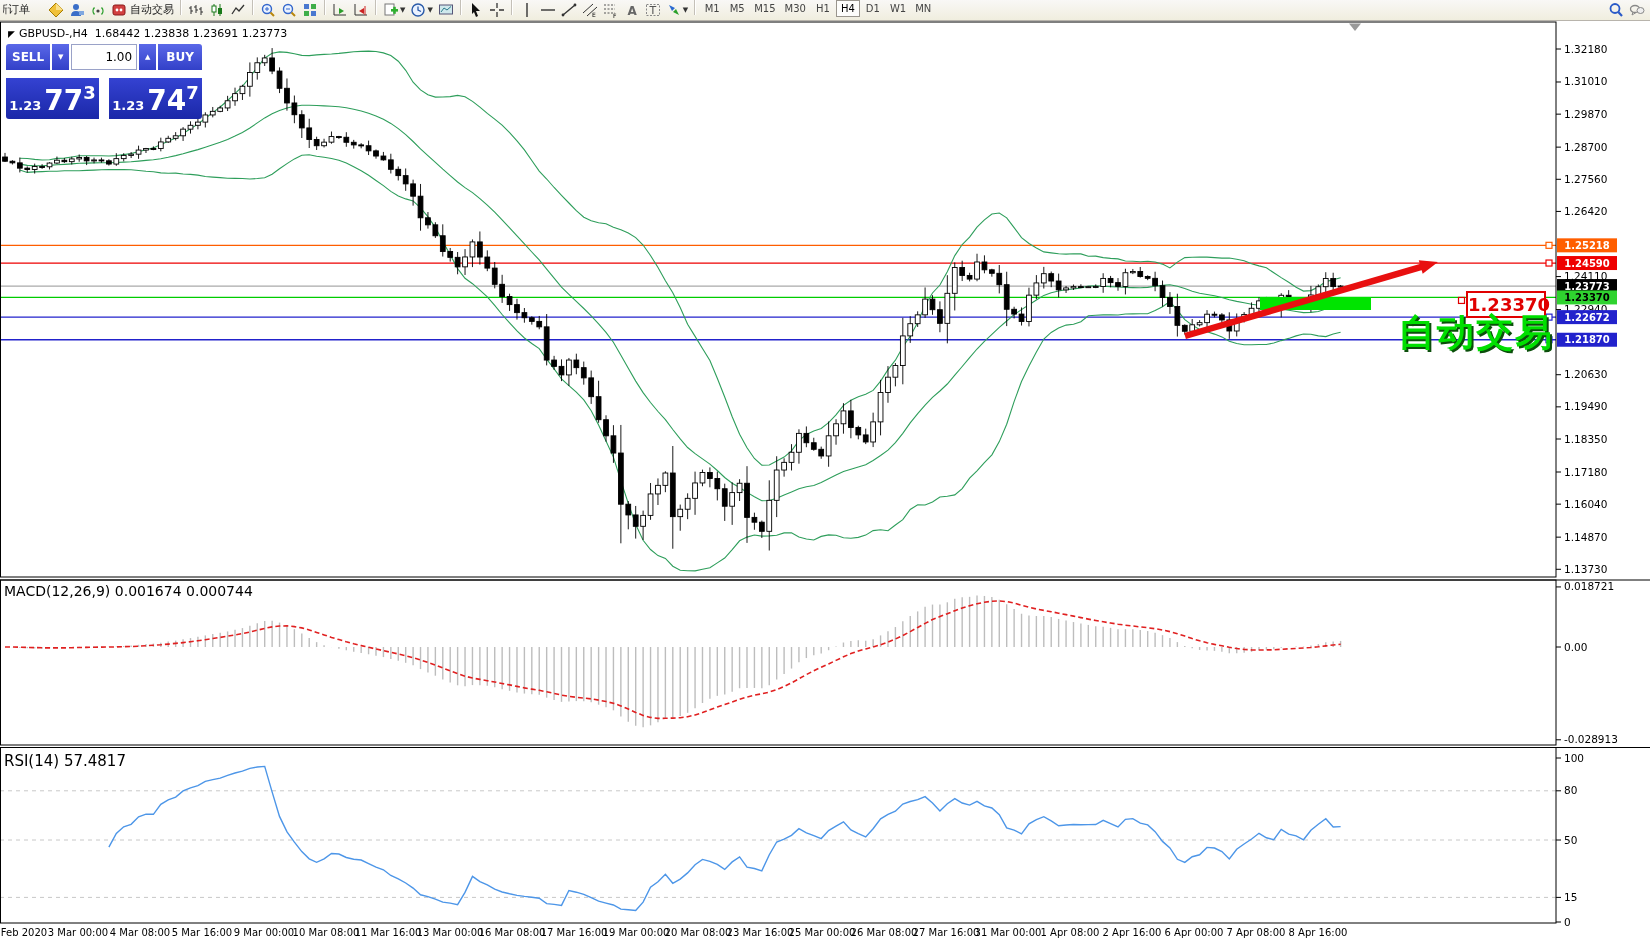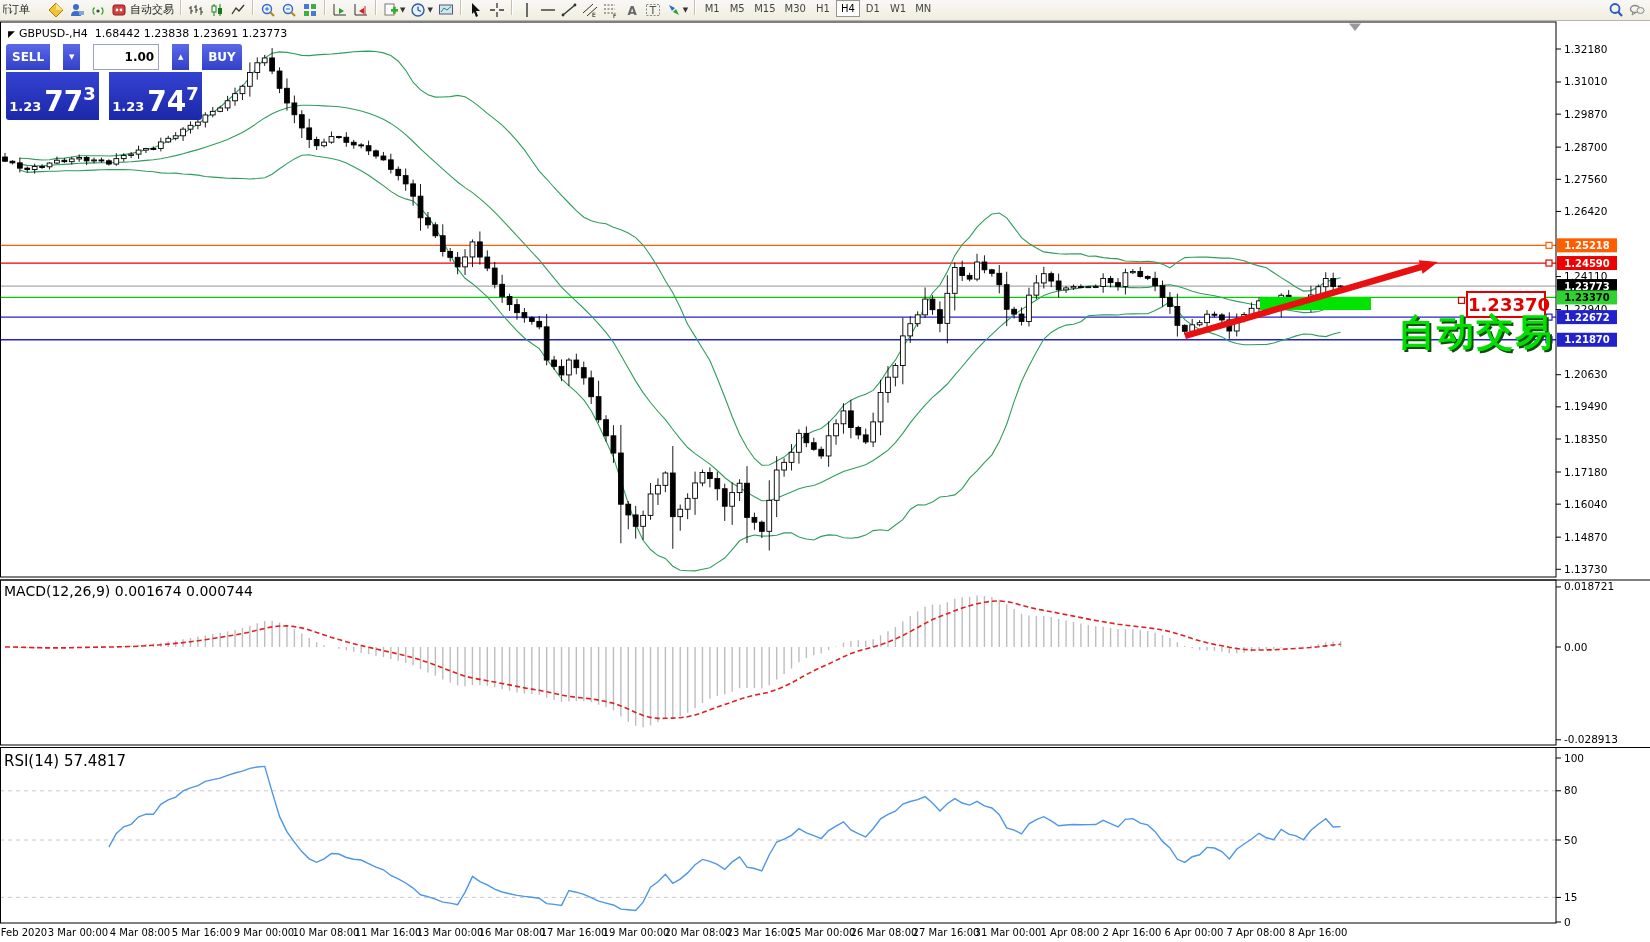--- a/index.html
+++ b/index.html
@@ -26,29 +26,29 @@
   .title .tri{font-size:9px;margin-right:4px}
   .macd-label{position:absolute;left:4px;top:583px;font-size:14px;color:#000;z-index:10}
   .rsi-label{position:absolute;left:4px;top:752px;font-size:15px;color:#000;z-index:10}
   .pricebox{position:absolute;left:1466px;top:291px;width:76px;height:23px;border:2px solid #e00000;
             background:#fff;color:#e00000;font-size:18px;font-weight:bold;text-align:center;
             line-height:23px;z-index:10}
   .cntext{position:absolute;left:1398px;top:308px;font-size:37px;font-weight:bold;color:#00DF00;
           text-shadow:2px 2px 0 #0B4F0B;letter-spacing:2px;z-index:10;white-space:nowrap}
   
   .panel{position:absolute;left:6px;top:44px;width:196px;z-index:20}
-  .prow1{display:flex;height:26px;gap:13px}
+  .prow1{display:flex;height:26px;gap:2px}
   .pbtn{background:linear-gradient(#5a68e8,#3240c8);color:#fff;font-size:12px;font-weight:bold;
         border:none;display:flex;align-items:center;justify-content:center;font-family:inherit}
   .sellb{width:47px;border-radius:3px 0 0 0}
   .buyb{width:47px;border-radius:0 3px 0 0}
   .spin{width:17px;font-size:7px}
-  .vol{width:56px;border:1px solid #9aa2c8;background:#fff;font-size:12px;font-weight:bold;
+  .vol{width:56px;border:1px solid #9aa2c8;background:#fff;font-size:12px;font-weight:normal;
        text-align:right;padding:0 4px;font-family:inherit}
-  .prow2{display:flex;height:48px;gap:10px;margin-top:2px}
+  .prow2{display:flex;height:41px;gap:10px;margin-top:8px}
   .phalf{flex:1;background:linear-gradient(#3442d2,#1b28a8);color:#fff;display:flex;
          align-items:flex-end;justify-content:center;padding-bottom:1px}
   .phalf.l{border-radius:0 0 0 3px}
   .phalf.r{border-radius:0 0 3px 0}
   .psmall{font-size:13px;font-weight:bold;margin-right:3px;margin-bottom:5px}
   .pbig{font-size:28px;font-weight:bold;line-height:34px}
   .psup{font-size:18px;font-weight:bold;margin-bottom:15px}
 </style>
 </head>
 <body>

